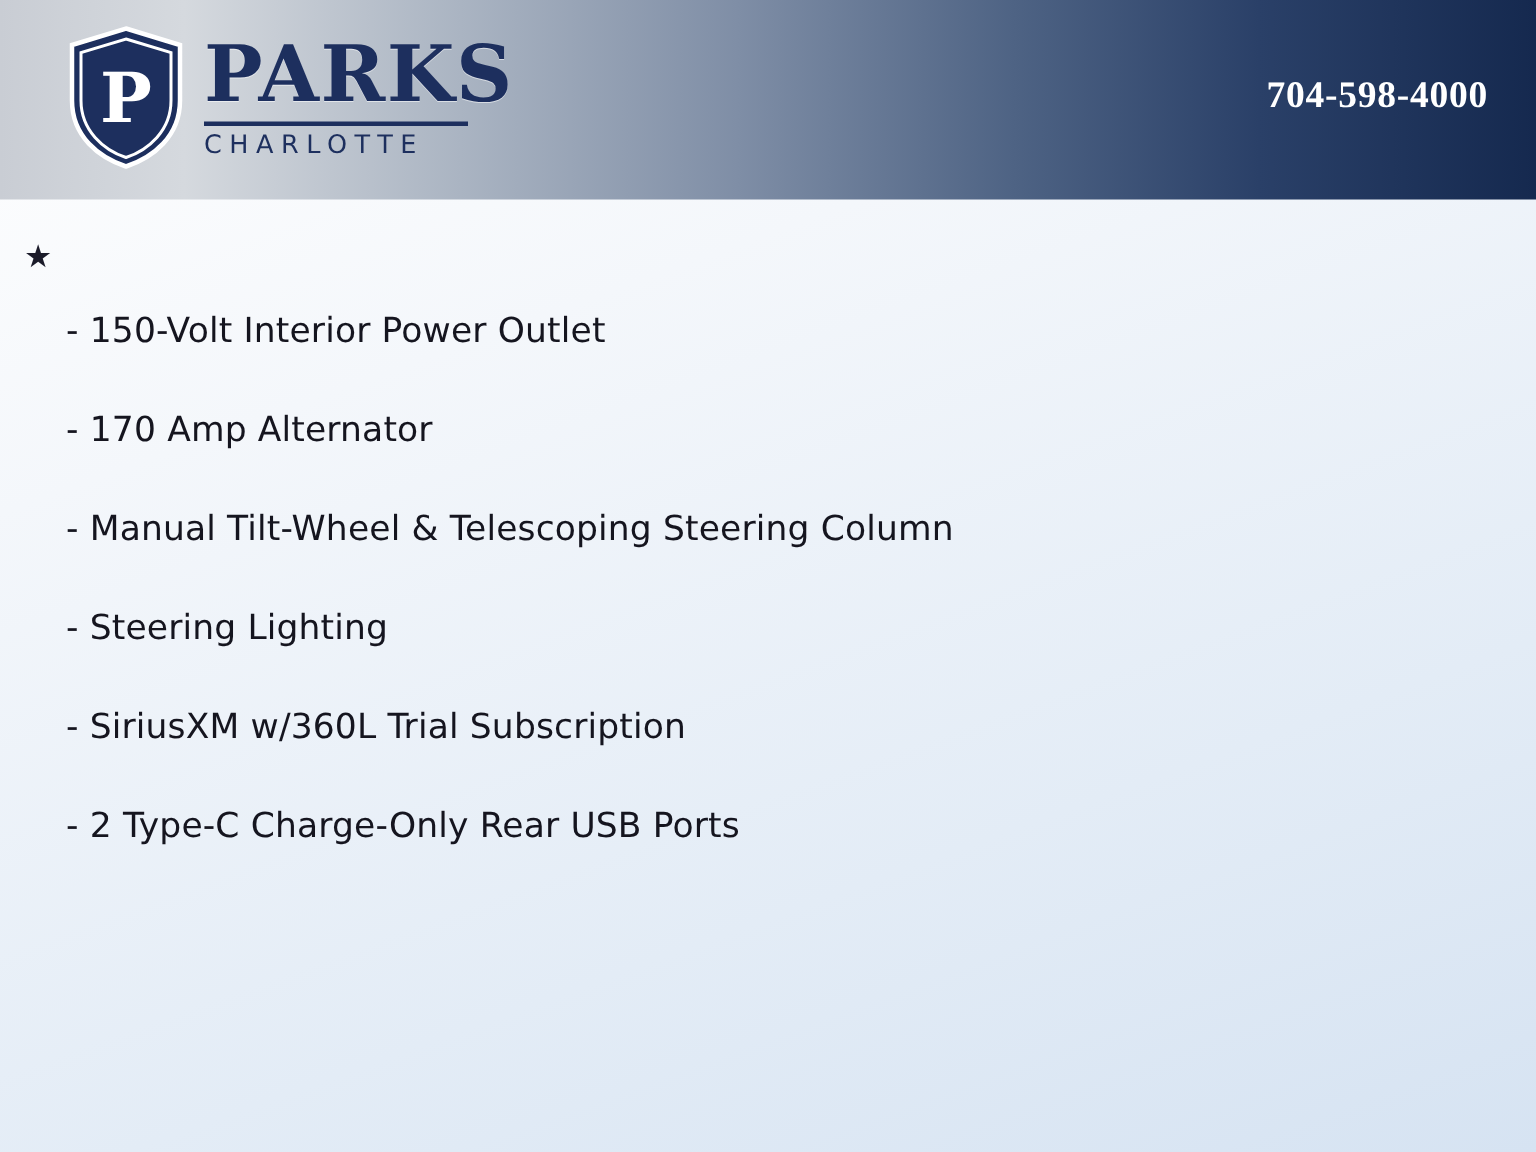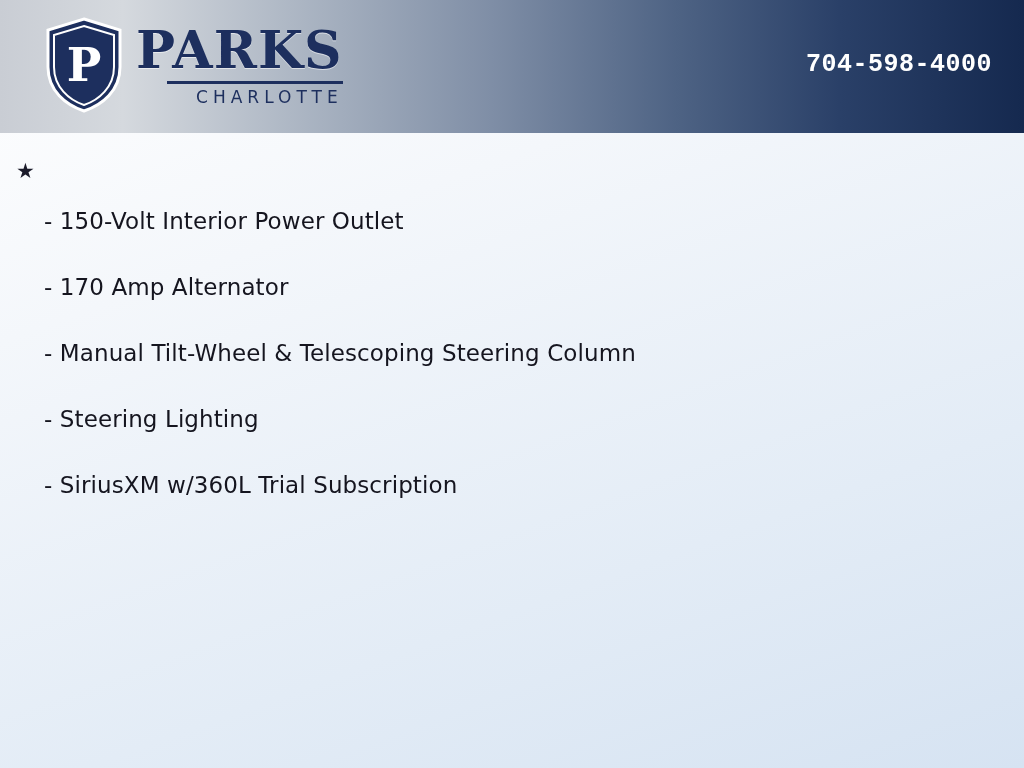--- a/index.html
+++ b/index.html
@@ -51,21 +51,21 @@
     position: relative;
     width: 80px;
     height: 96px;
     margin-right: 12px;
   }
   .shield svg { display: block; }
 
   .wordmark {
     display: flex;
     flex-direction: column;
-    align-items: flex-end;
+    align-items: flex-start;
     line-height: 1;
   }
   .wm-parks {
     font-family: "DejaVu Serif", serif;
     font-weight: bold;
     font-size: 52px;
     letter-spacing: 1px;
     color: #1d2f5e;
     text-shadow: 0 1px 0 rgba(255,255,255,0.55);
   }
@@ -89,21 +89,21 @@
     font-size: 17px;
     letter-spacing: 5px;
     color: #1d2f5e;
   }
 
   .phone {
     position: absolute;
     right: 32px;
     top: 50px;
     color: #ffffff;
-    font-family: Liberation Mono, monospace;
+    font-family: Liberation Serif, serif;
     font-weight: bold;
     font-size: 25px;
     letter-spacing: 0.5px;
     white-space: nowrap;
   }
 
   
   .content {
     position: absolute;
     top: 133px;
@@ -177,16 +177,17 @@
     <div class="feature-head">
       <span class="bullet-star">★</span>
     </div>
 
     <ul class="sub-list">
       <li class="sub-item">- 150-Volt Interior Power Outlet</li>
       <li class="sub-item">- 170 Amp Alternator</li>
       <li class="sub-item">- Manual Tilt-Wheel &amp; Telescoping Steering Column</li>
       <li class="sub-item">- Steering Lighting</li>
       <li class="sub-item">- SiriusXM w/360L Trial Subscription</li>
+      <li class="sub-item">- 2 Type-C Charge-Only Rear USB Ports</li>
     </ul>
 
   </div>
 </div>
 
 </body></html>

